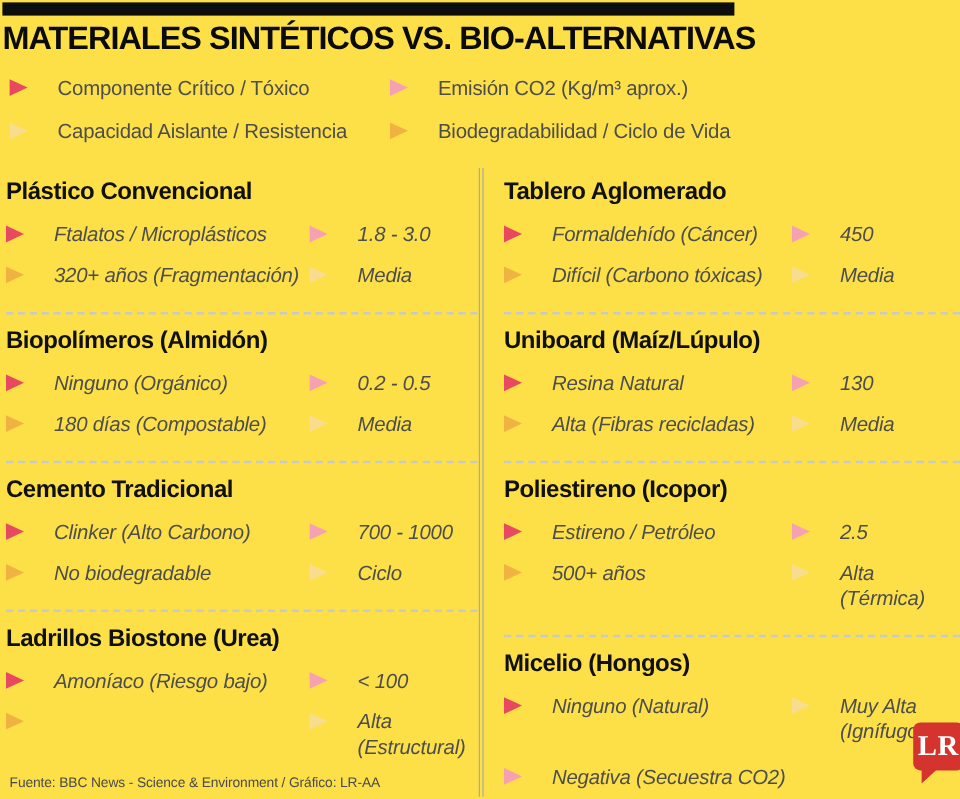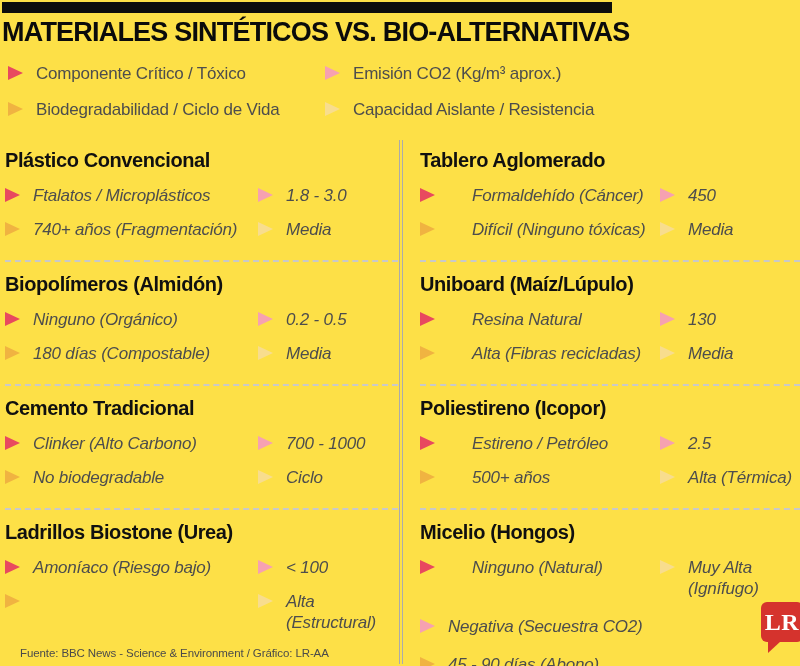--- a/index.html
+++ b/index.html
@@ -25,46 +25,46 @@
   .legend-item { display:flex; align-items:flex-start; }
   .arr {
     flex:0 0 auto; width:0; height:0;
     border-top:7px solid transparent; border-bottom:7px solid transparent;
     border-left:15px solid #000; margin-top:3px; margin-right:13px;
   }
   .arr.critical { border-left-color:var(--c-critical,#e8495f); }
   .arr.co2      { border-left-color:var(--c-co2,#f6a1b1); }
   .arr.biodeg   { border-left-color:var(--c-biodeg,#f0b341); }
   .arr.insul    { border-left-color:var(--c-insul,#f8dd8e); }
-  .txt { font-size:17px; color:#4d4d4d; line-height:21px; letter-spacing:-0.2px; }
+  .txt { font-size:17px; color:#4d4d4d; line-height:21px; letter-spacing:-0.2px;margin-left:12px; }
   .main {
     position:absolute; left:0; top:138px; width:800px; display:flex;
   }
   .col-left  { width:398px; padding-left:5px; }
   .col-right { flex:1; padding-left:22px; }
   .vrule {
     position:absolute; left:399px; top:140px; height:524px; width:4px;
     border-left:1px solid var(--c-rule,#ababab);
     border-right:1px solid var(--c-rule,#ababab);
   }
   .sec { padding:9px 0 7px; }
   .sec + .sec { border-top:2px dashed var(--c-dash,#c9c9c9); }
   .sec-title {
     font-size:20px; font-weight:bold; color:#101010;
     letter-spacing:-0.4px; margin:2px 0 13px;
   }
   .row { display:flex; margin-bottom:13px;font-style:italic; }
   .cell { display:flex; align-items:flex-start; }
   .col-left  .cell.c1 { flex:0 0 253px; }
-  .col-right .cell.c1 { flex:0 0 240px;gap:24px; }
+  .col-right .cell.c1 { flex:0 0 240px; }
   .cell.c2 { flex:1; }
   .cell.full { flex:1; }
   .sec-micelio .row { margin-bottom:17px; }
   .source {
-    position:absolute; left:20px; bottom:7px;
+    position:absolute; left:8px; bottom:7px;
     font-size:11.5px; color:#4a4a4a; letter-spacing:-0.1px;
   }
   .lr-logo { position:absolute; right:9px; bottom:12px; width:30px; height:52px;text-align:center; }
   .lr-bubble {
     width:42px; height:40px; background:var(--c-logo,#d5332d); border-radius:6px;
     display:flex; align-items:center; justify-content:center;
   }
   .lr-bubble span {
     font-family:"Liberation Serif", serif; font-weight:bold;
     color:#ffffff; font-size:24px; letter-spacing:0.5px;
@@ -87,27 +87,27 @@
   <div class="legend">
     <div class="legend-item">
       <span class="arr critical"></span>
       <span class="txt">Componente Crítico / Tóxico</span>
     </div>
     <div class="legend-item">
       <span class="arr co2"></span>
       <span class="txt">Emisión CO2 (Kg/m³ aprox.)</span>
     </div>
     <div class="legend-item">
+      <span class="arr insul"></span>
+      <span class="txt">Capacidad Aislante / Resistencia</span>
+    </div>
+    <div class="legend-item">
       <span class="arr biodeg"></span>
       <span class="txt">Biodegradabilidad / Ciclo de Vida</span>
     </div>
-    <div class="legend-item">
-      <span class="arr insul"></span>
-      <span class="txt">Capacidad Aislante / Resistencia</span>
-    </div>
   </div>
 
   <div class="vrule"></div>
 
   <div class="main">
 
     <div class="col-left">
 
       <section class="sec">
         <h2 class="sec-title">Plástico Convencional</h2>
@@ -117,21 +117,21 @@
             <span class="txt">Ftalatos / Microplásticos</span>
           </div>
           <div class="cell c2">
             <span class="arr co2"></span>
             <span class="txt">1.8 - 3.0</span>
           </div>
         </div>
         <div class="row">
           <div class="cell c1">
             <span class="arr biodeg"></span>
-            <span class="txt">740+ años (Fragmentación)</span>
+            <span class="txt">320+ años (Fragmentación)</span>
           </div>
           <div class="cell c2">
             <span class="arr insul"></span>
             <span class="txt">Media</span>
           </div>
         </div>
       </section>
 
       <section class="sec">
         <h2 class="sec-title">Biopolímeros (Almidón)</h2>
@@ -216,21 +216,21 @@
             <span class="txt">Formaldehído (Cáncer)</span>
           </div>
           <div class="cell c2">
             <span class="arr co2"></span>
             <span class="txt">450</span>
           </div>
         </div>
         <div class="row">
           <div class="cell c1">
             <span class="arr biodeg"></span>
-            <span class="txt">Difícil (Ninguno tóxicas)</span>
+            <span class="txt">Difícil (Carbono tóxicas)</span>
           </div>
           <div class="cell c2">
             <span class="arr insul"></span>
             <span class="txt">Media</span>
           </div>
         </div>
       </section>
 
       <section class="sec">
         <h2 class="sec-title">Uniboard (Maíz/Lúpulo)</h2>

